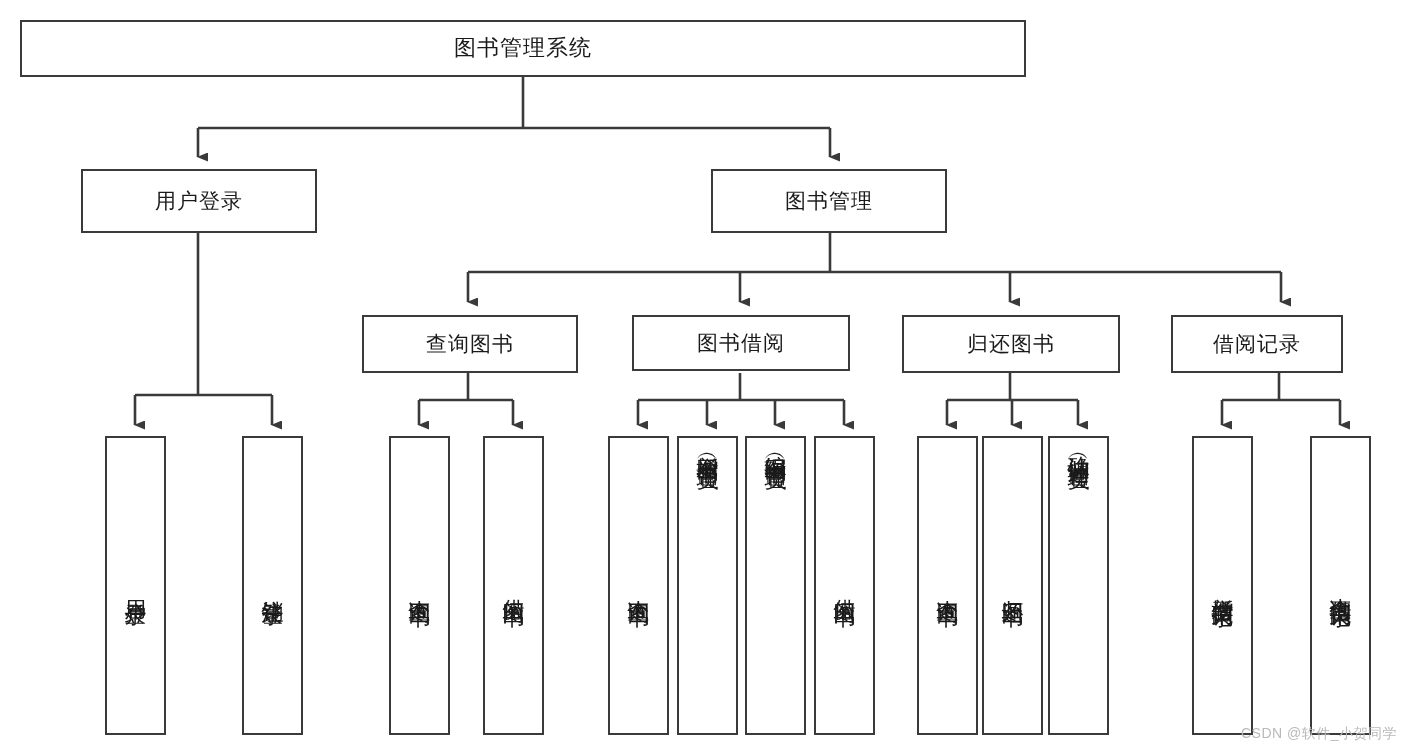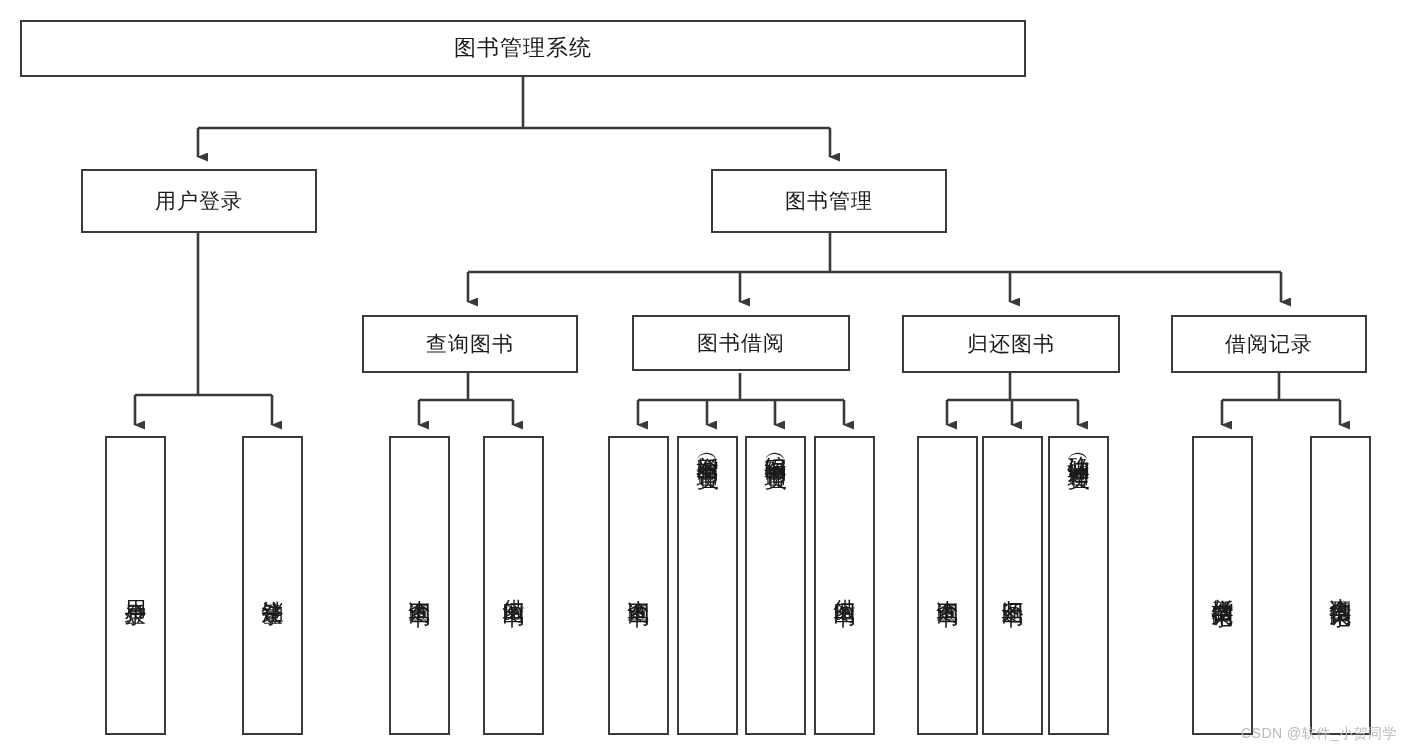--- a/index.html
+++ b/index.html
@@ -146,21 +146,21 @@
 
   <div class="node horiz" style="left:362px; top:315px; width:216px; height:58px;">
     <span class="label">查询图书</span>
   </div>
   <div class="node horiz" style="left:632px; top:315px; width:218px; height:56px;">
     <span class="label">图书借阅</span>
   </div>
   <div class="node horiz" style="left:902px; top:315px; width:218px; height:58px;">
     <span class="label">归还图书</span>
   </div>
-  <div class="node horiz" style="left:1171px; top:315px; width:196px; height:58px;">
+  <div class="node horiz" style="left:1171px; top:315px; width:172px; height:58px;">
     <span class="label">借阅记录</span>
   </div>
 
   <div class="node vert center-v" style="left:105px; top:436px; width:61px; height:299px;">
     <span class="label">用户登录</span>
   </div>
   <div class="node vert center-v" style="left:242px; top:436px; width:61px; height:299px;">
     <span class="label">注销登录</span>
   </div>
 

